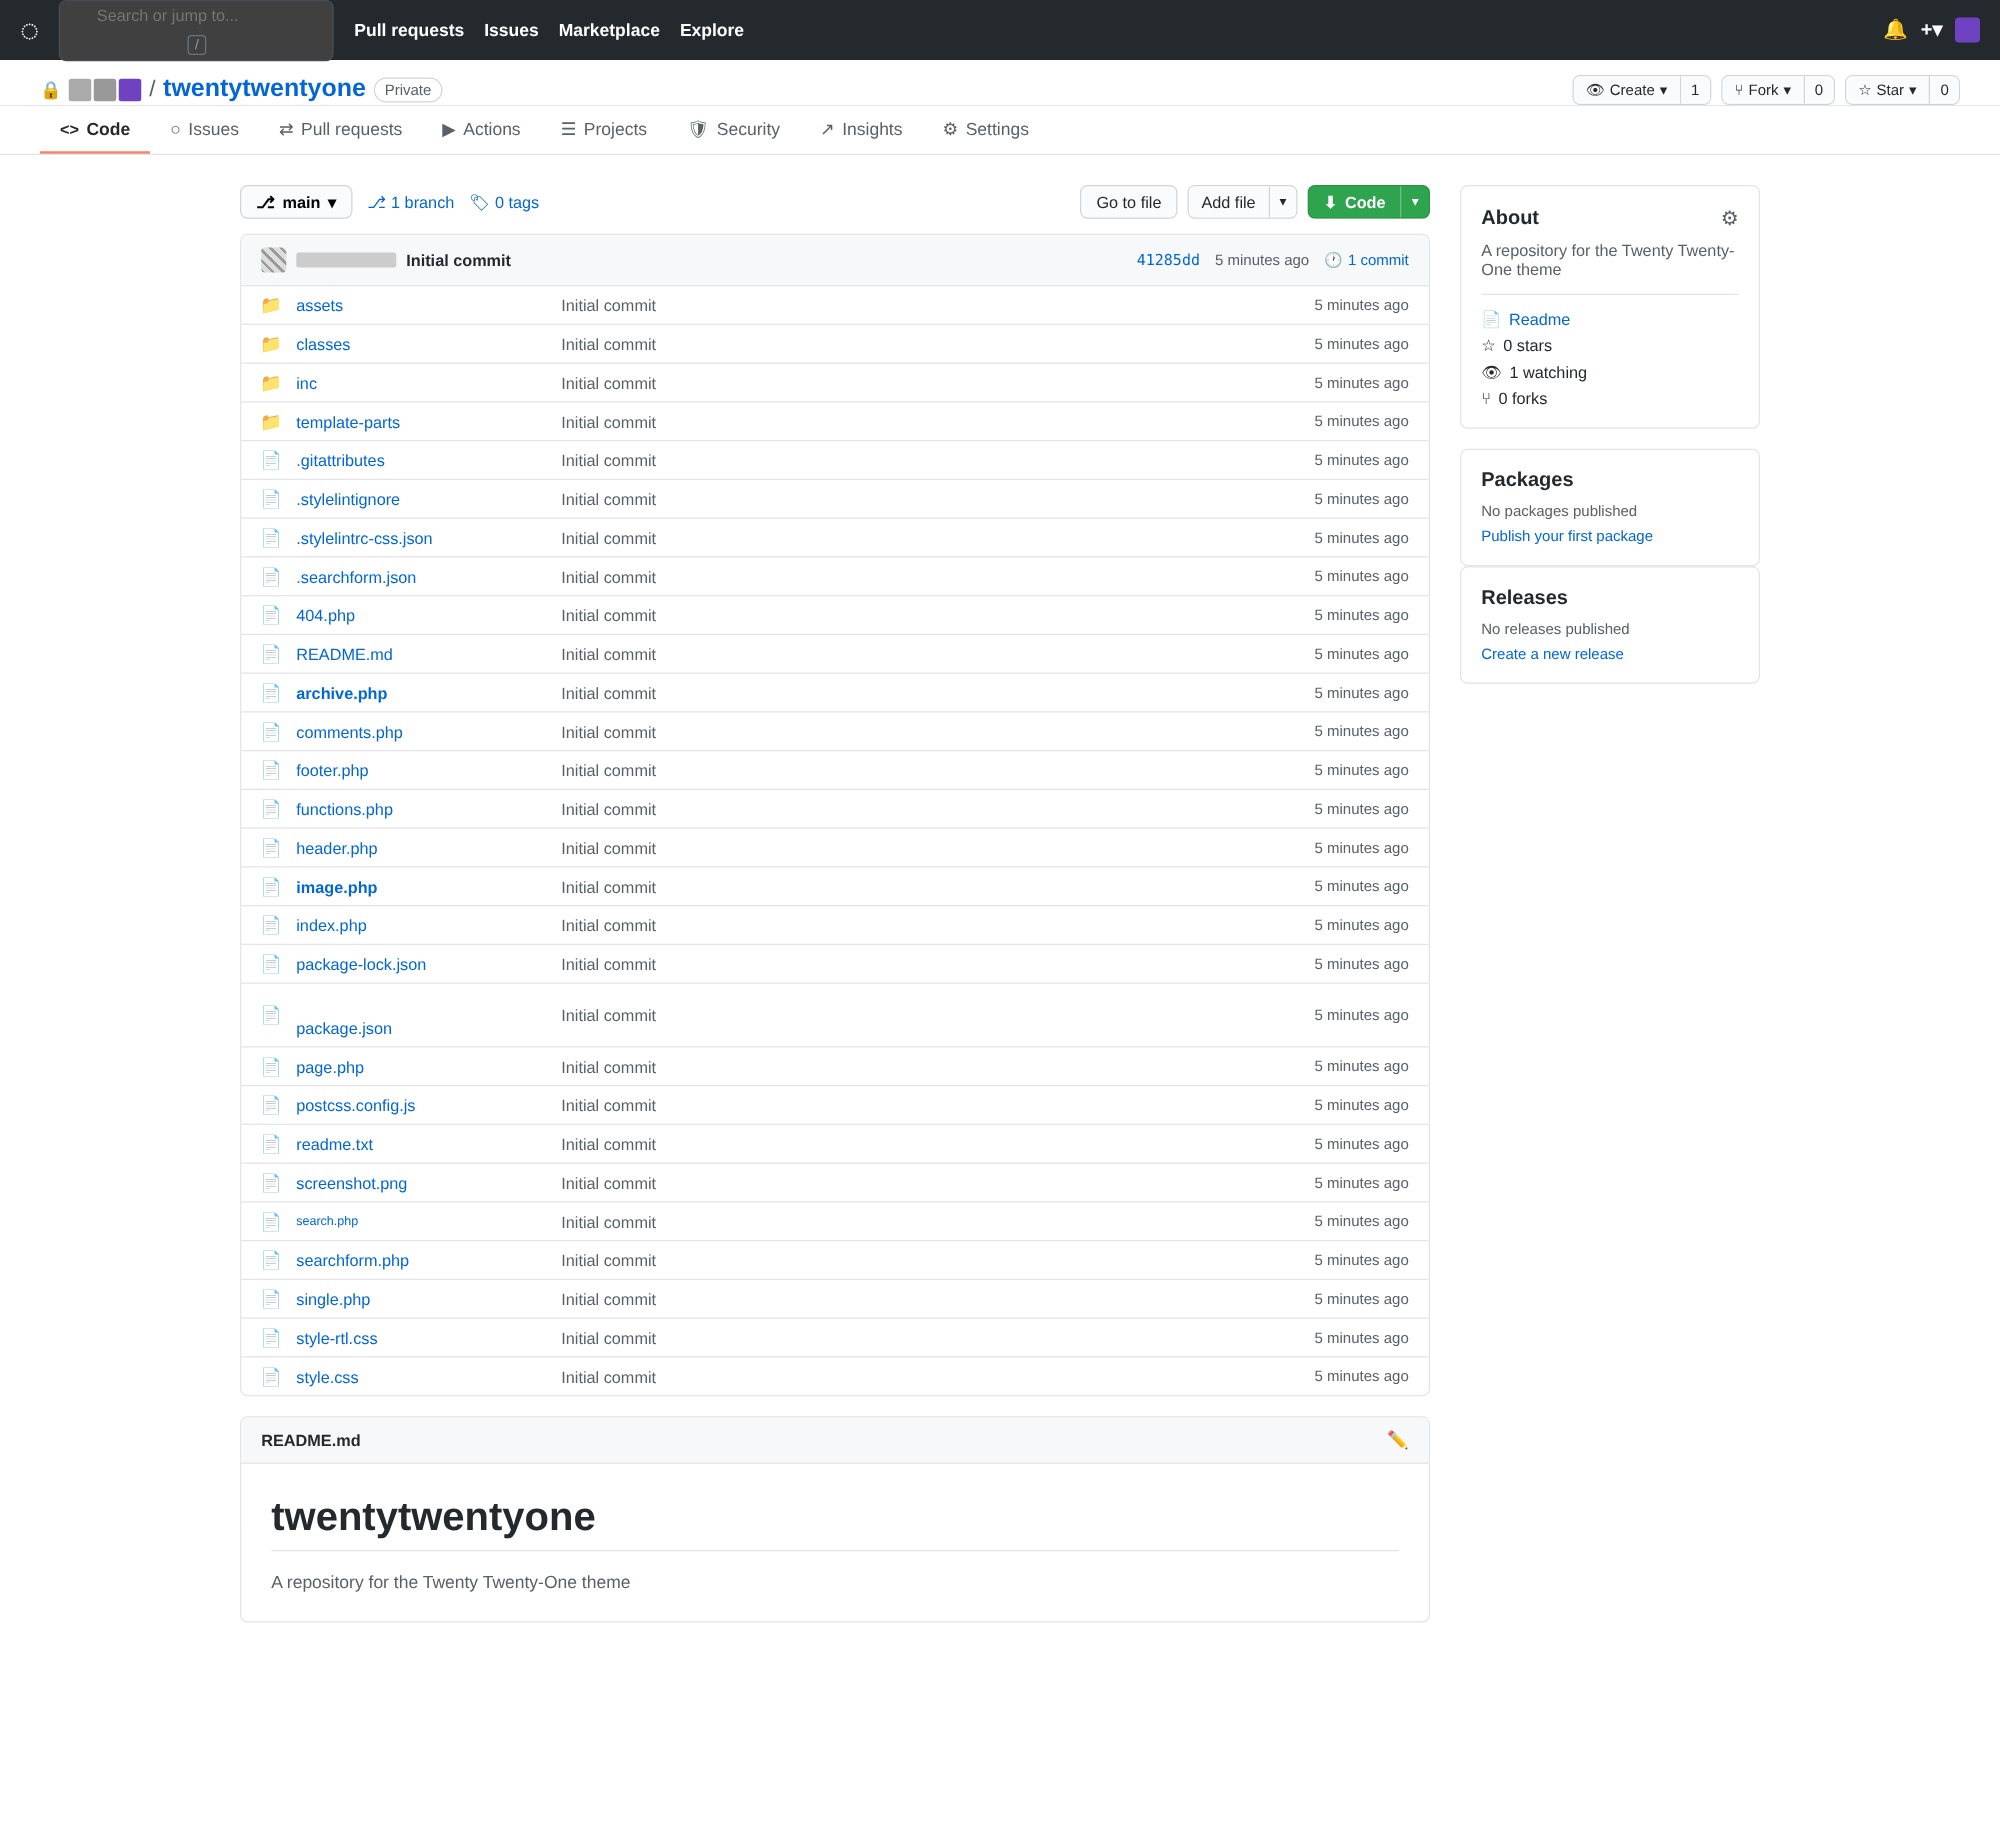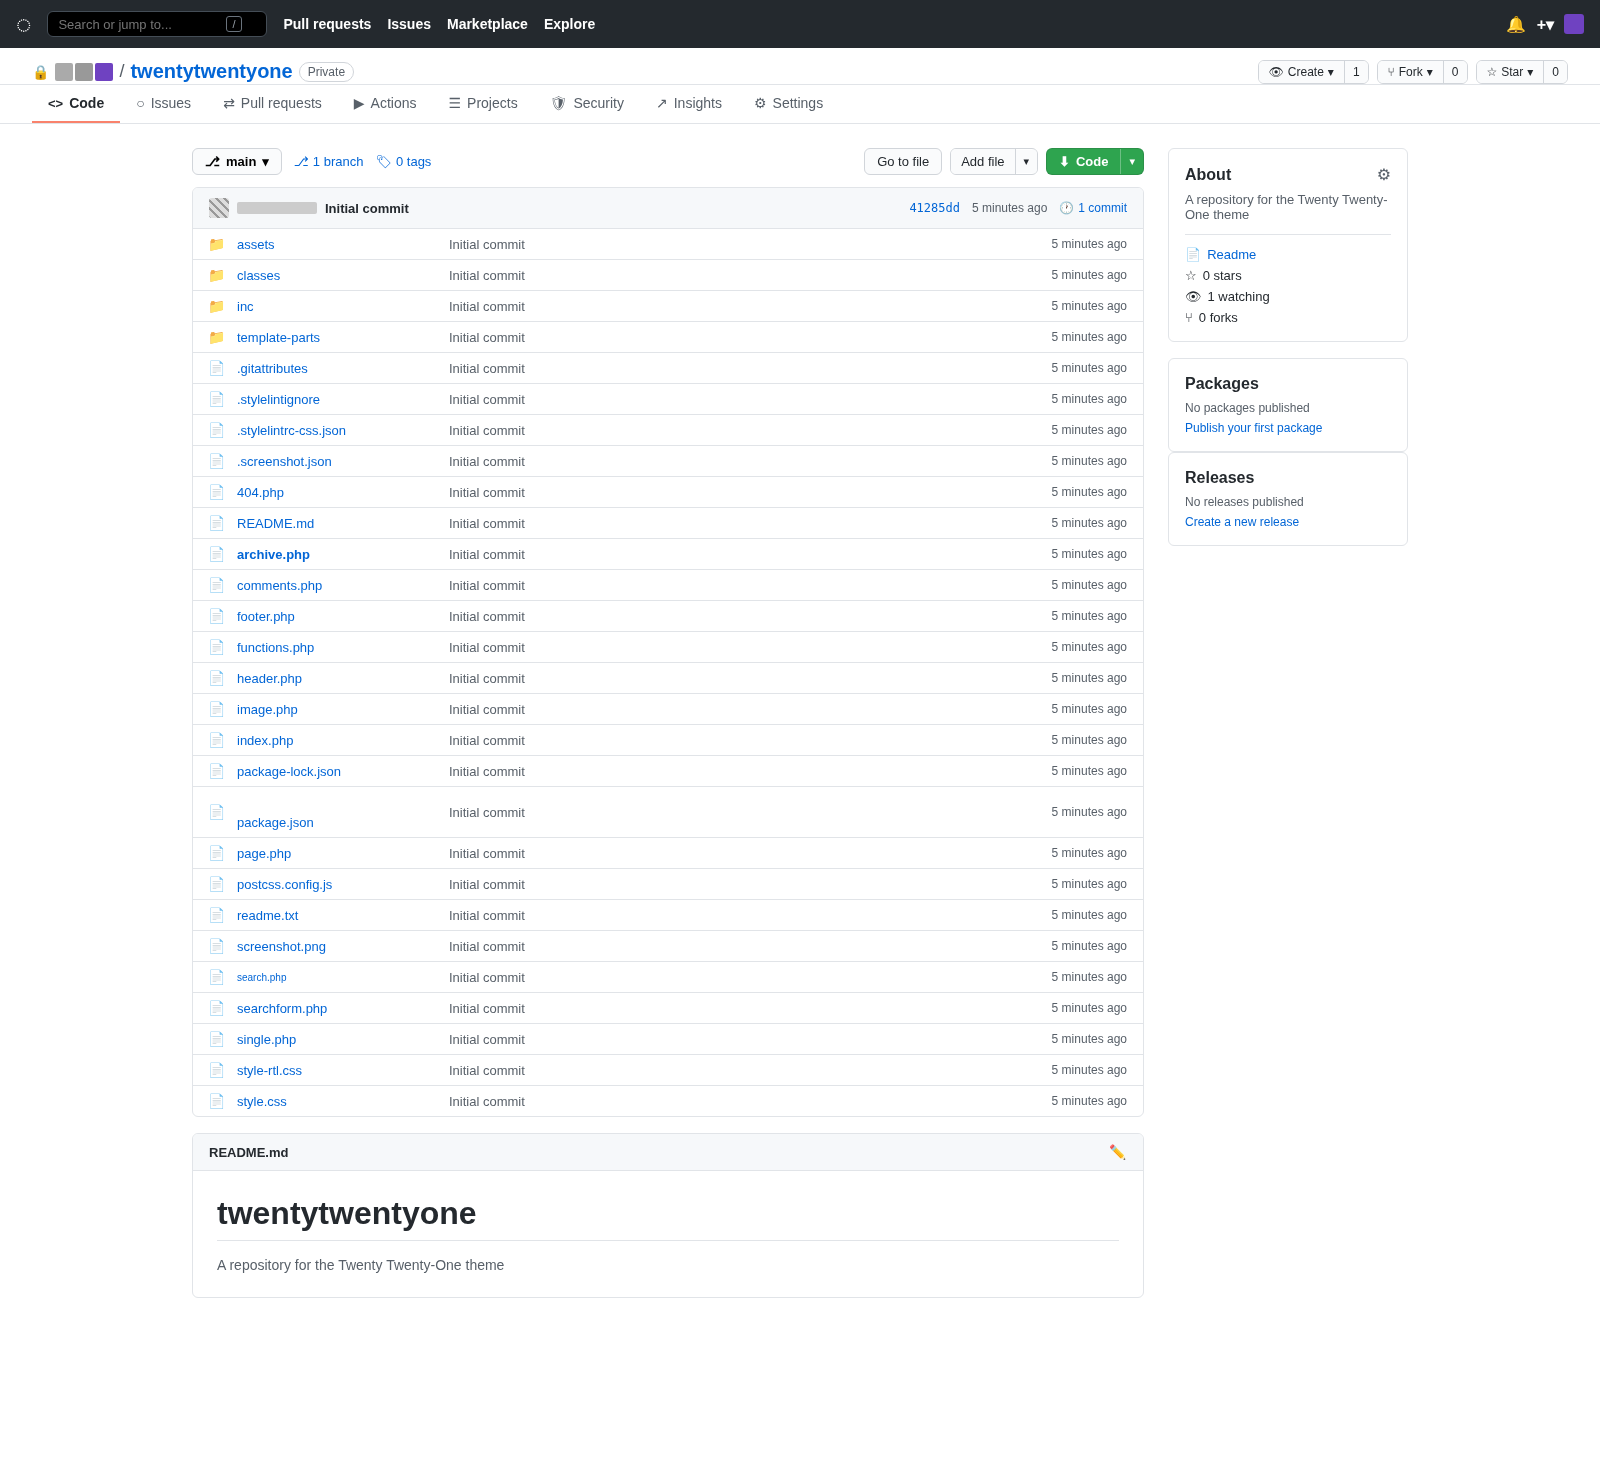--- a/index.html
+++ b/index.html
@@ -3,21 +3,21 @@
   <meta charset="utf-8">
   <style>
     * { box-sizing: border-box; margin: 0; padding: 0; }
     body { font-family: -apple-system, BlinkMacSystemFont, "Segoe UI", Helvetica, Arial, sans-serif; font-size: 14px; color: #24292e; background: #fff; }
   </style>
 </head>
 <body>
 
 <nav style="background:#24292e;color:#fff;display:flex;align-items:center;padding:0 16px;height:48px;gap:16px;">
   <span style="font-size:26px;color:#fff;cursor:pointer;">◌</span>
-  <div style="background:#000000;border:1px solid #444d56;border-radius:6px;color:#959da5;padding:4px 10px;font-size:13px;display:flex;align-items:center;gap:8px;width:220px;">
+  <div style="background:#404040;border:1px solid #444d56;border-radius:6px;color:#959da5;padding:4px 10px;font-size:13px;display:flex;align-items:center;gap:8px;width:220px;flex-direction:column;">
     <input type="text" style="background: transparent; border: none; outline: none; color: rgb(255, 255, 255); font-size: 13px; width: 160px;" placeholder="Search or jump to...">
     <span style="border:1px solid #6a737d;border-radius:3px;padding:1px 5px;font-size:11px;color:#959da5;">/</span>
   </div>
   <div style="display:flex;gap:16px;">
     <a style="color:#fff;text-decoration:none;font-size:14px;font-weight:600;">Pull requests</a>
     <a style="color:#fff;text-decoration:none;font-size:14px;font-weight:600;">Issues</a>
     <a style="color:#fff;text-decoration:none;font-size:14px;font-weight:600;">Marketplace</a>
     <a style="color:#fff;text-decoration:none;font-size:14px;font-weight:600;">Explore</a>
   </div>
   <div style="margin-left:auto;display:flex;align-items:center;gap:10px;">
@@ -195,21 +195,21 @@
             <span style="font-size: 12px; color: rgb(88, 96, 105); white-space: nowrap;">5 minutes ago</span>
           </div>
           <div style="display: flex; align-items: center; padding: 7px 16px; border-bottom: 1px solid rgb(225, 228, 232); gap: 12px;">
             <span style="width: 16px; height: 16px; color: rgb(106, 115, 125); display: flex; align-items: center; justify-content: center; font-size: 14px;">📄</span>
             <a style="flex: 0 0 200px; font-size: 13px; color: rgb(3, 102, 214); cursor: pointer; text-decoration: none;">.stylelintrc-css.json</a>
             <span style="flex: 1 1 0%; font-size: 13px; color: rgb(88, 96, 105);">Initial commit</span>
             <span style="font-size: 12px; color: rgb(88, 96, 105); white-space: nowrap;">5 minutes ago</span>
           </div>
           <div style="display: flex; align-items: center; padding: 7px 16px; border-bottom: 1px solid rgb(225, 228, 232); gap: 12px;">
             <span style="width: 16px; height: 16px; color: rgb(106, 115, 125); display: flex; align-items: center; justify-content: center; font-size: 14px;">📄</span>
-            <a style="flex: 0 0 200px; font-size: 13px; color: rgb(3, 102, 214); cursor: pointer; text-decoration: none;">.screenshot.json</a>
+            <a style="flex: 0 0 200px; font-size: 13px; color: rgb(3, 102, 214); cursor: pointer; text-decoration: none;">.searchform.json</a>
             <span style="flex: 1 1 0%; font-size: 13px; color: rgb(88, 96, 105);">Initial commit</span>
             <span style="font-size: 12px; color: rgb(88, 96, 105); white-space: nowrap;">5 minutes ago</span>
           </div>
           <div style="display: flex; align-items: center; padding: 7px 16px; border-bottom: 1px solid rgb(225, 228, 232); gap: 12px;">
             <span style="width: 16px; height: 16px; color: rgb(106, 115, 125); display: flex; align-items: center; justify-content: center; font-size: 14px;">📄</span>
             <a style="flex: 0 0 200px; font-size: 13px; color: rgb(3, 102, 214); cursor: pointer; text-decoration: none;">404.php</a>
             <span style="flex: 1 1 0%; font-size: 13px; color: rgb(88, 96, 105);">Initial commit</span>
             <span style="font-size: 12px; color: rgb(88, 96, 105); white-space: nowrap;">5 minutes ago</span>
           </div>
           <div style="display: flex; align-items: center; padding: 7px 16px; border-bottom: 1px solid rgb(225, 228, 232); gap: 12px;">
@@ -243,21 +243,21 @@
             <span style="font-size: 12px; color: rgb(88, 96, 105); white-space: nowrap;">5 minutes ago</span>
           </div>
           <div style="display: flex; align-items: center; padding: 7px 16px; border-bottom: 1px solid rgb(225, 228, 232); gap: 12px;">
             <span style="width: 16px; height: 16px; color: rgb(106, 115, 125); display: flex; align-items: center; justify-content: center; font-size: 14px;">📄</span>
             <a style="flex: 0 0 200px; font-size: 13px; color: rgb(3, 102, 214); cursor: pointer; text-decoration: none;">header.php</a>
             <span style="flex: 1 1 0%; font-size: 13px; color: rgb(88, 96, 105);">Initial commit</span>
             <span style="font-size: 12px; color: rgb(88, 96, 105); white-space: nowrap;">5 minutes ago</span>
           </div>
           <div style="display: flex; align-items: center; padding: 7px 16px; border-bottom: 1px solid rgb(225, 228, 232); gap: 12px;">
             <span style="width: 16px; height: 16px; color: rgb(106, 115, 125); display: flex; align-items: center; justify-content: center; font-size: 14px;">📄</span>
-            <a style="flex: 0 0 200px; font-size: 13px; color: rgb(3, 102, 214); cursor: pointer; text-decoration: none;">image.php</a>
+            <a style="flex: 0 0 200px; font-size: 13px; color: rgb(3, 102, 214); cursor: pointer; text-decoration: none; font-weight: bold;">image.php</a>
             <span style="flex: 1 1 0%; font-size: 13px; color: rgb(88, 96, 105);">Initial commit</span>
             <span style="font-size: 12px; color: rgb(88, 96, 105); white-space: nowrap;">5 minutes ago</span>
           </div>
           <div style="display: flex; align-items: center; padding: 7px 16px; border-bottom: 1px solid rgb(225, 228, 232); gap: 12px;">
             <span style="width: 16px; height: 16px; color: rgb(106, 115, 125); display: flex; align-items: center; justify-content: center; font-size: 14px;">📄</span>
             <a style="flex: 0 0 200px; font-size: 13px; color: rgb(3, 102, 214); cursor: pointer; text-decoration: none;">index.php</a>
             <span style="flex: 1 1 0%; font-size: 13px; color: rgb(88, 96, 105);">Initial commit</span>
             <span style="font-size: 12px; color: rgb(88, 96, 105); white-space: nowrap;">5 minutes ago</span>
           </div>
           <div style="display: flex; align-items: center; padding: 7px 16px; border-bottom: 1px solid rgb(225, 228, 232); gap: 12px;">

